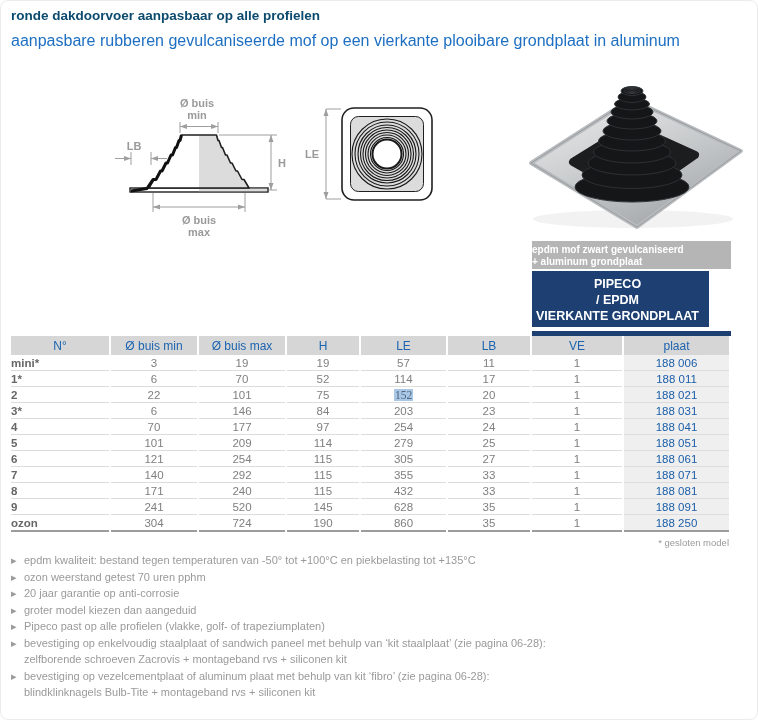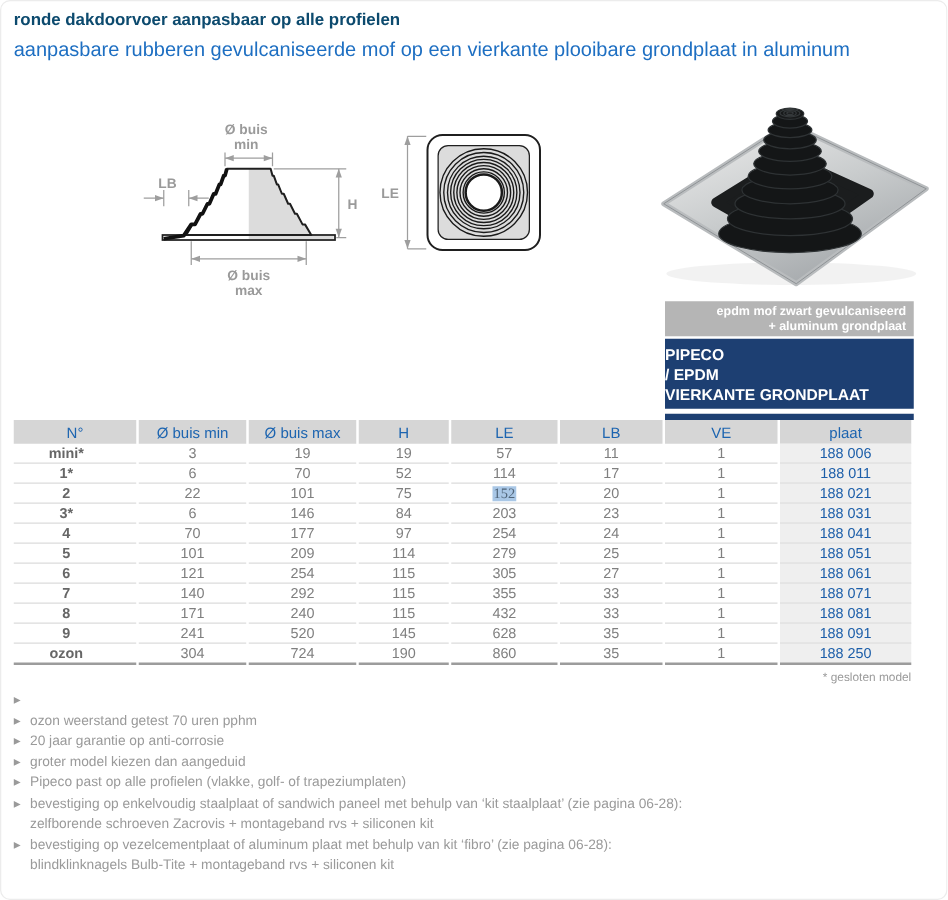--- a/index.html
+++ b/index.html
@@ -10,41 +10,41 @@
   }
   .title { position:absolute; left:10px; top:7px; font-size:13.5px; font-weight:bold; color:#0c4a6e; }
   .subtitle { position:absolute; left:10px; top:31px; font-size:16px; color:#1e6fc2; }
 
   .sideview { position:absolute; left:100px; top:93px; }
   .topview  { position:absolute; left:300px; top:98px; }
   .photo    { position:absolute; left:500px; top:66px; }
 
   .band-gray {
     position:absolute; left:531px; top:240px; width:199px; height:28px; background:#b5b5b5;
-    color:#fff; font-size:10px; font-weight:bold; text-align:right; line-height:12px;
+    color:#fff; font-size:10px; font-weight:bold; line-height:12px;
     padding:3px 6px 0 0; box-sizing:border-box;
   }
   .band-navy {
-    position:absolute; left:531px; top:270px; width:199px; height:56px; background:#1d3f72;
-    color:#fff; font-size:12.5px; font-weight:bold; text-align:left; line-height:16px;
+    position:absolute; left:531px; top:270px; width:177px; height:56px; background:#1d3f72;
+    color:#fff; font-size:12.5px; font-weight:bold; text-align:center; line-height:16px;
     padding:5px 6px 0 0; box-sizing:border-box;
   }
   .navy-strip { position:absolute; left:531px; top:330px; width:199px; height:5px; background:#1d3f72; }
 
   .table-wrap { position:absolute; left:8px; top:335px; width:722px; }
   table { border-collapse:separate; border-spacing:2px 0; width:722px; table-layout:fixed; }
   th {
     background:#d6d6d6; color:#1c64b0; font-weight:normal; font-size:12px;
     height:19px; text-align:center; padding:0; overflow:hidden; white-space:nowrap;
   }
   td {
     height:15px; border-bottom:1px solid #dcdcdc; color:#7f7f7f; font-size:11.5px;
     text-align:center; padding:0; vertical-align:middle; white-space:nowrap; overflow:hidden;
   }
-  td.cell-n { color:#666; font-weight:bold; text-align:center; padding-right:14px; }
+  td.cell-n { color:#666; font-weight:bold; text-align:left; padding-right:14px; }
   td.cell-code { background:#efefef; color:#1c5ea9;margin-top:29px; }
   tr.last td { border-bottom:2px solid #9c9c9c; }
   .sel { background:#a9c7e6; color:#50657a; padding:0 1px;font-family:Liberation Serif, serif; }
 
   .footnote { position:absolute; right:28px; top:536px; font-size:9.5px; color:#9a9a9a; }
 
   .bullets { position:absolute; left:10px; top:551px; width:742px; color:#9a9a9a; font-size:11px; line-height:16.5px; }
   .bullet { display:flex; }
   .bullet .marker { width:13px; flex:0 0 13px; }
   .bline { white-space:nowrap; }
@@ -307,20 +307,23 @@
     </tr>
         </tbody>
     </table>
   </div>
 
   <div class="footnote">* gesloten model</div>
 
   <div class="bullets">
       <div class="bullet">
       <span class="marker">▸</span>
+      <div class="btext">
+          <div class="bline">epdm kwaliteit: bestand tegen temperaturen van -50° tot +100°C en piekbelasting tot +135°C</div>
+        </div>
     </div>
       <div class="bullet">
       <span class="marker">▸</span>
       <div class="btext">
           <div class="bline">ozon weerstand getest 70 uren pphm</div>
         </div>
     </div>
       <div class="bullet">
       <span class="marker">▸</span>
       <div class="btext">

